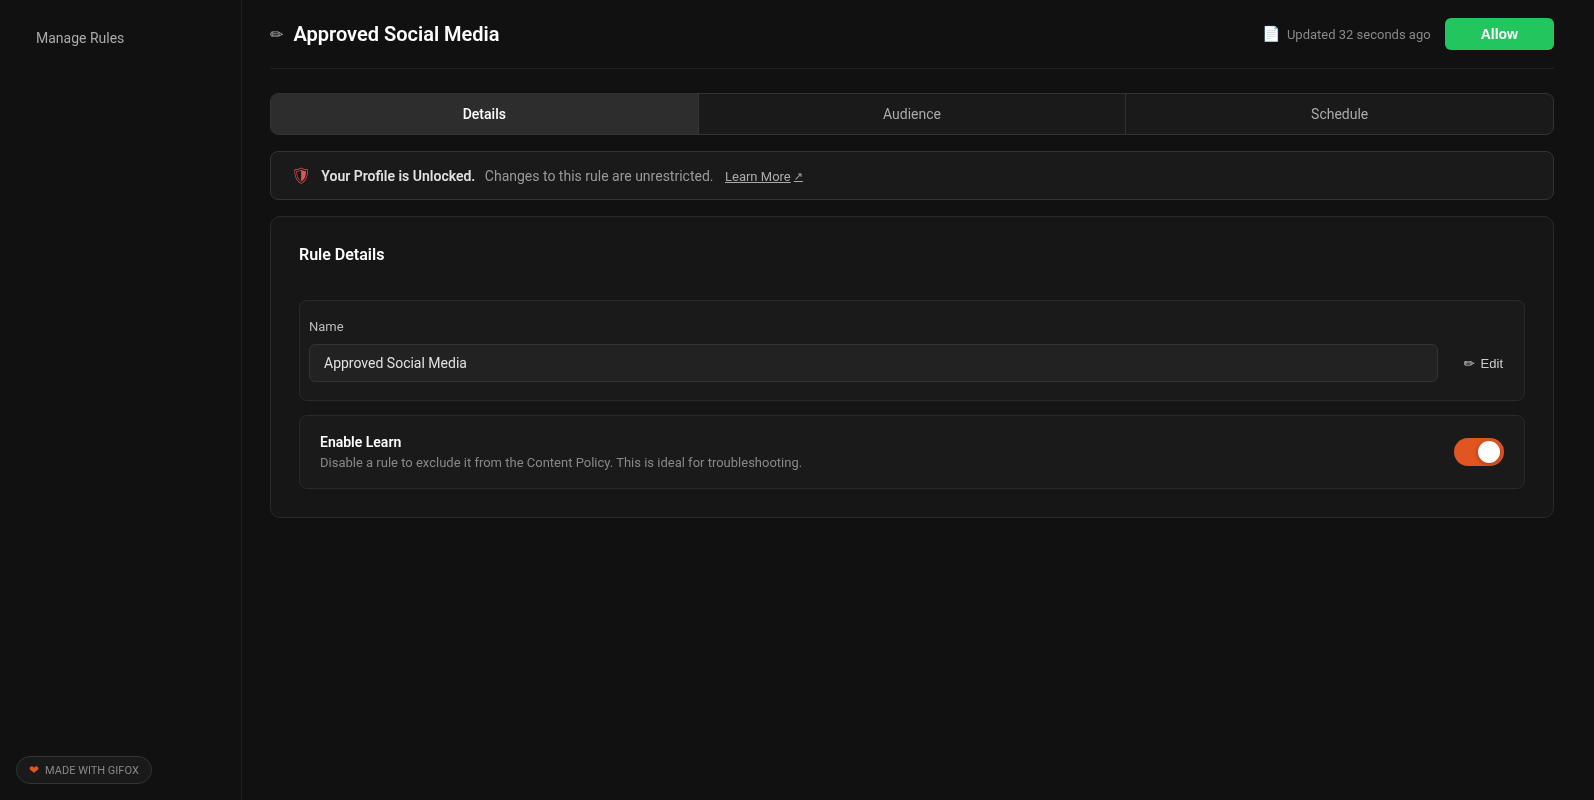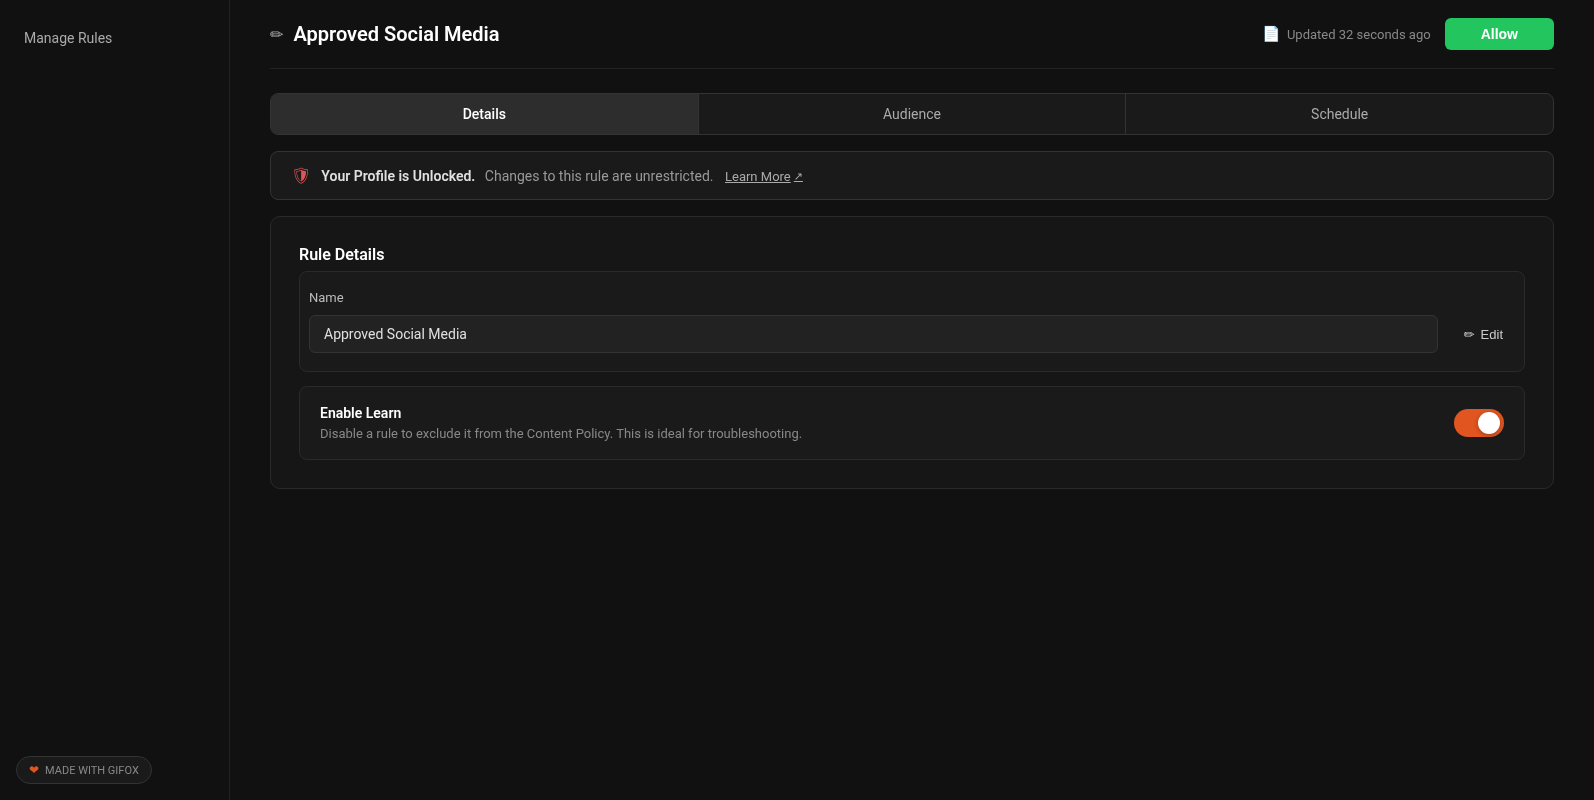--- a/index.html
+++ b/index.html
@@ -9,21 +9,21 @@
       font-family: -apple-system, BlinkMacSystemFont, 'Segoe UI', Roboto, sans-serif;
       font-size: 14px;
       min-height: 800px;
       width: 1594px;
       overflow-x: hidden;
     }
 
     
     .sidebar {
       position: fixed;
-      left: 0; top: 0;
+      left: 12px; top: 0;
       width: 230px;
       height: 100%;
       background: #111111;
       padding: 20px 0;
       border-right: 1px solid #222;
     }
     .sidebar-item {
       padding: 10px 24px;
       color: #aaa;
       cursor: pointer;
@@ -159,21 +159,21 @@
       margin-top: 16px;
       border: 1px solid #2a2a2a;
       border-radius: 10px;
       padding: 28px 28px 28px 28px;
       background: #161616;
     }
     .rule-details-title {
       font-size: 16px;
       font-weight: 600;
       color: #fff;
-      margin-bottom: 7px;
+      margin-bottom: 36px;
     }
 
     
     .field-block {
       border: 1px solid #2a2a2a;
       border-radius: 8px;
       padding: 18px 9px;
       margin-bottom: 14px;
       background: #1a1a1a;
     }

